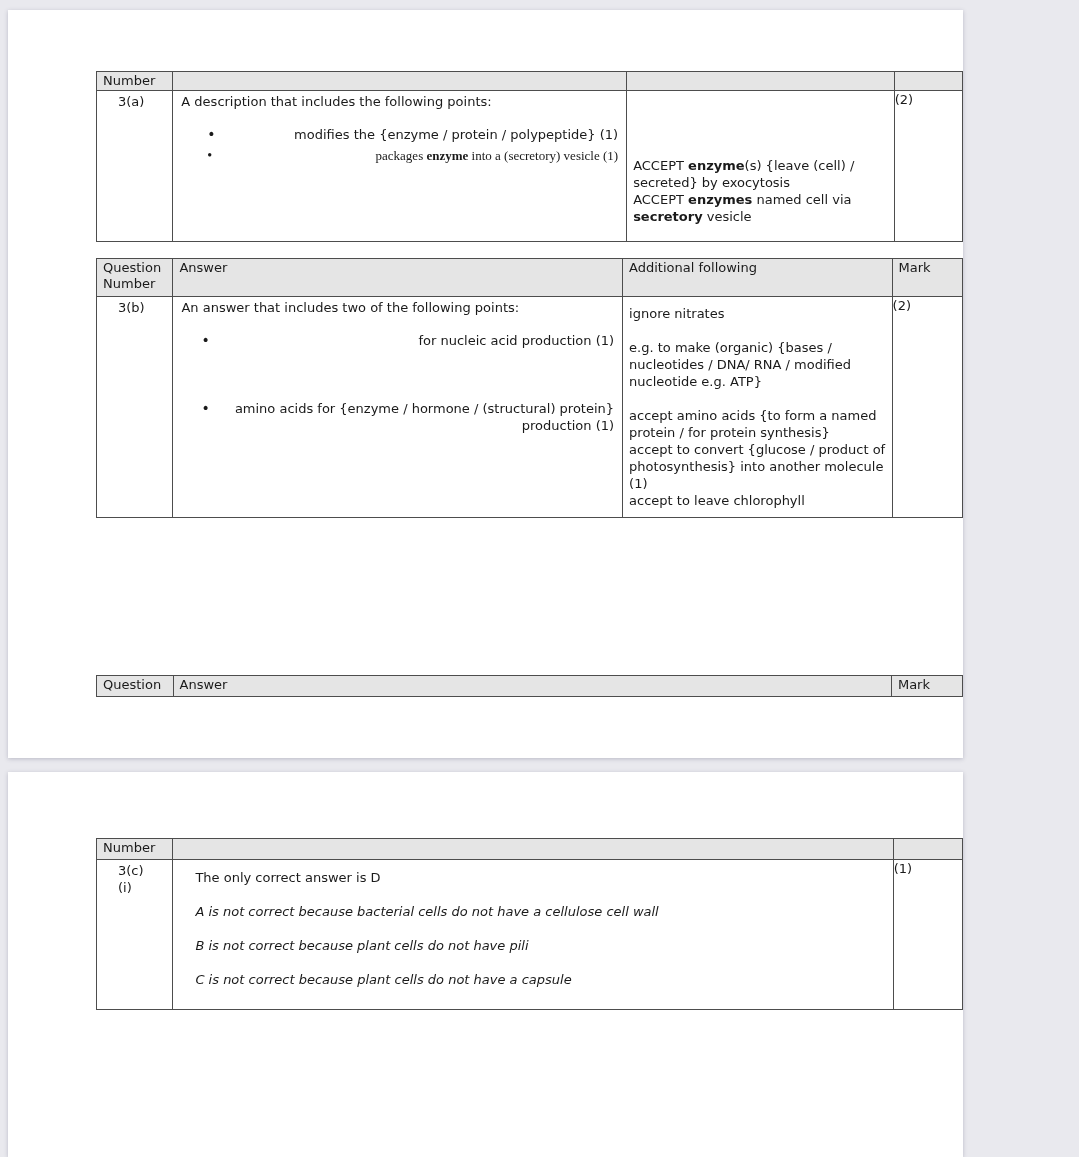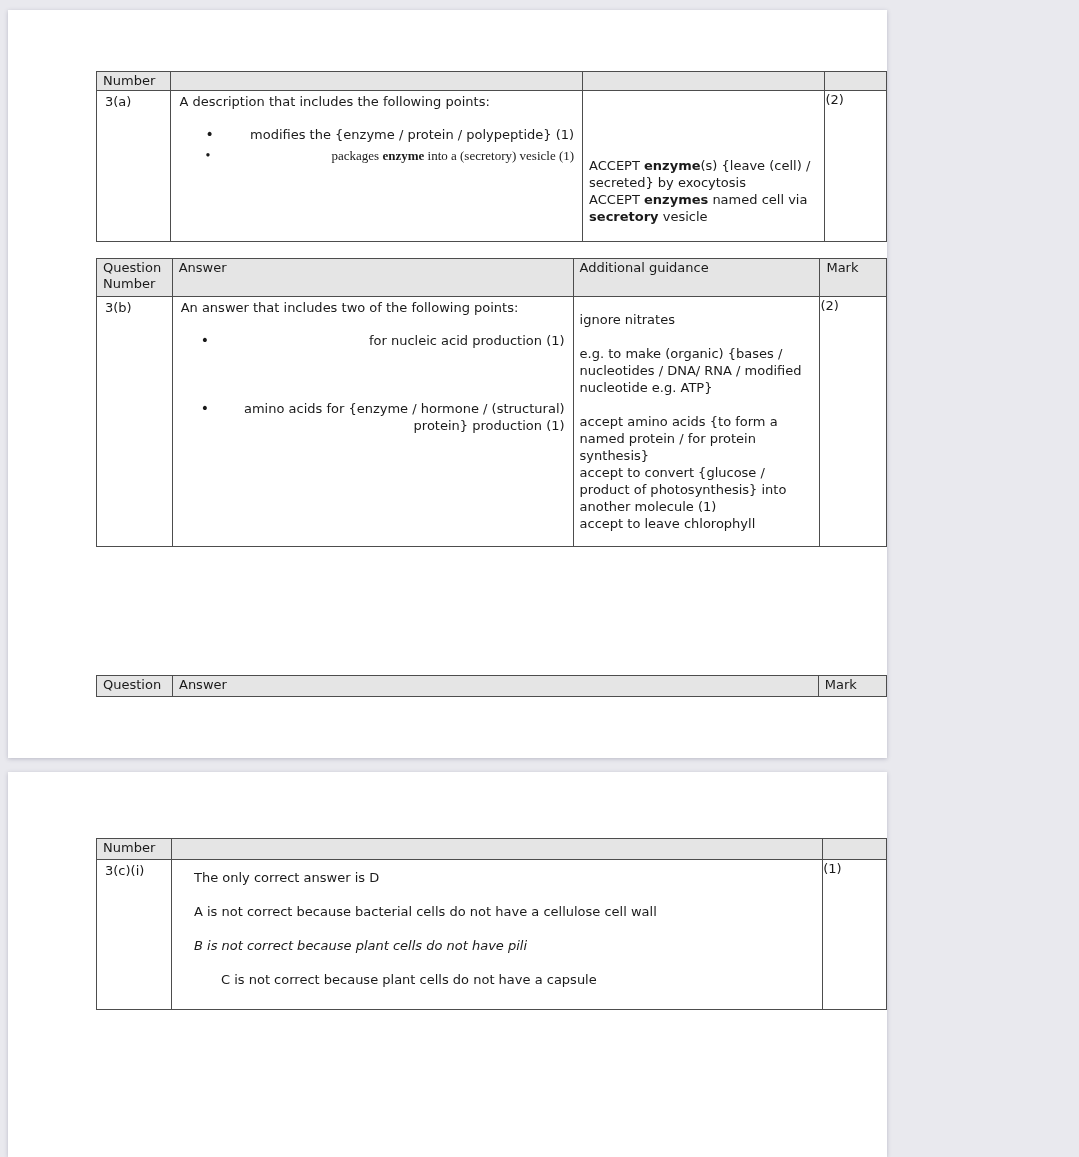--- a/index.html
+++ b/index.html
@@ -5,21 +5,21 @@
   * { margin: 0; padding: 0; box-sizing: border-box; }
   html, body {
     width: 1079px; height: 1157px;
     background: #e9e9ee;
     font-family: "DejaVu Sans", "Liberation Sans", sans-serif;
     color: #1a1a1a;
     overflow: hidden;
   }
   .page {
     position: absolute;
-    left: 8px; width: 879px;
+    left: 8px; width: 955px;
     background: #ffffff;
     box-shadow: 0 1px 4px rgba(70,70,100,0.28);
   }
   .page1 { top: 10px; height: 748px; }
   .page2 { top: 772px; height: 385px; }
 
   table.ms {
     position: absolute;
     border-collapse: collapse;
     table-layout: fixed;
@@ -33,25 +33,25 @@
     font-weight: normal;
     font-size: 13px;
   }
   table.ms th {
     background: #e5e5e5;
     padding: 1px 6px;
     line-height: 16px;
   }
   td.num {
     font-weight: bold;
-    padding: 2px 8px;
+    padding: 2px 21px;
     border-radius: 25px;
   }
   td.ans { padding: 2px 8px; }
-  td.guid { padding: 14px 6px; }
+  td.guid { padding: 8px 6px; }
   td.mark-cell {
     text-align: center;
     font-weight: bold;
     vertical-align: bottom;
   }
 
   
   .t-3a { left: 88px; top: 61px; }
   .t-3a .r-head th { height: 19px; }
   .t-3a .r-body td { height: 151px; }
@@ -147,21 +147,21 @@
     <colgroup>
       <col class="c-num">
         <col class="c-ans">
         <col class="c-guid">
         <col class="c-mark">
     </colgroup>
     <tbody>
         <tr class="r-head">
       <th><span>Question</span><br><span>Number</span></th>
       <th>Answer</th>
-      <th>Additional guidance</th>
+      <th>Additional following</th>
       <th>Mark</th>
     </tr>
     <tr class="r-body">
       <td class="num">3(b)</td>
       <td class="ans">
         <div>An answer that includes two of the following points:</div>
         <ul class="bullets">
           <li><span>for nucleic acid production (1)</span></li>
           <li><span>amino acids for {enzyme / hormone / (structural) protein} production (1)</span></li>
         </ul>
@@ -206,22 +206,22 @@
     <tbody>
         <tr class="r-head">
       <th>Number</th>
       <th></th>
       <th></th>
     </tr>
     <tr class="r-body">
       <td class="num">3(c)(i)</td>
       <td class="ans">
         <div class="line"><span>The only correct answer is D</span></div>
-        <div class="line"><span style="">A is not correct because bacterial cells do not have a cellulose cell wall</span></div>
+        <div class="line"><span style="font-style: italic;">A is not correct because bacterial cells do not have a cellulose cell wall</span></div>
         <div class="line"><span style="font-style: italic;">B is not correct because plant cells do not have pili</span></div>
-        <div class="line"><span style=" margin-left: 27px;">C is not correct because plant cells do not have a capsule</span></div>
+        <div class="line"><span style="font-style: italic;">C is not correct because plant cells do not have a capsule</span></div>
       </td>
       <td class="mark-cell">(1)</td>
     </tr>
   </tbody>
     </table>
 
 </div>
 
 </body></html>

